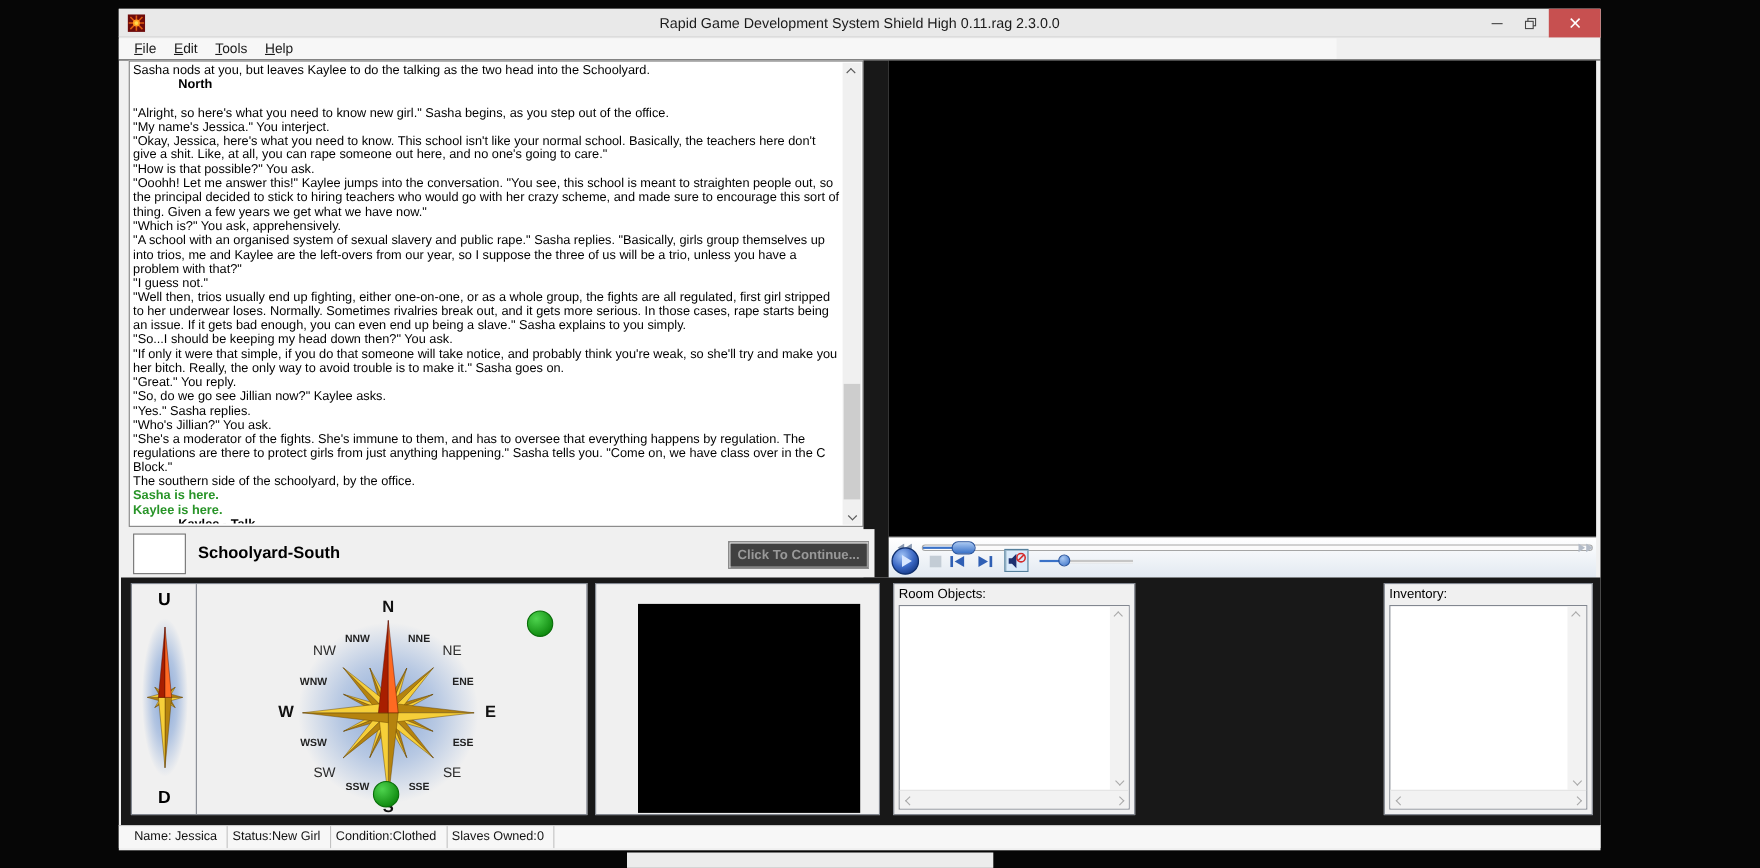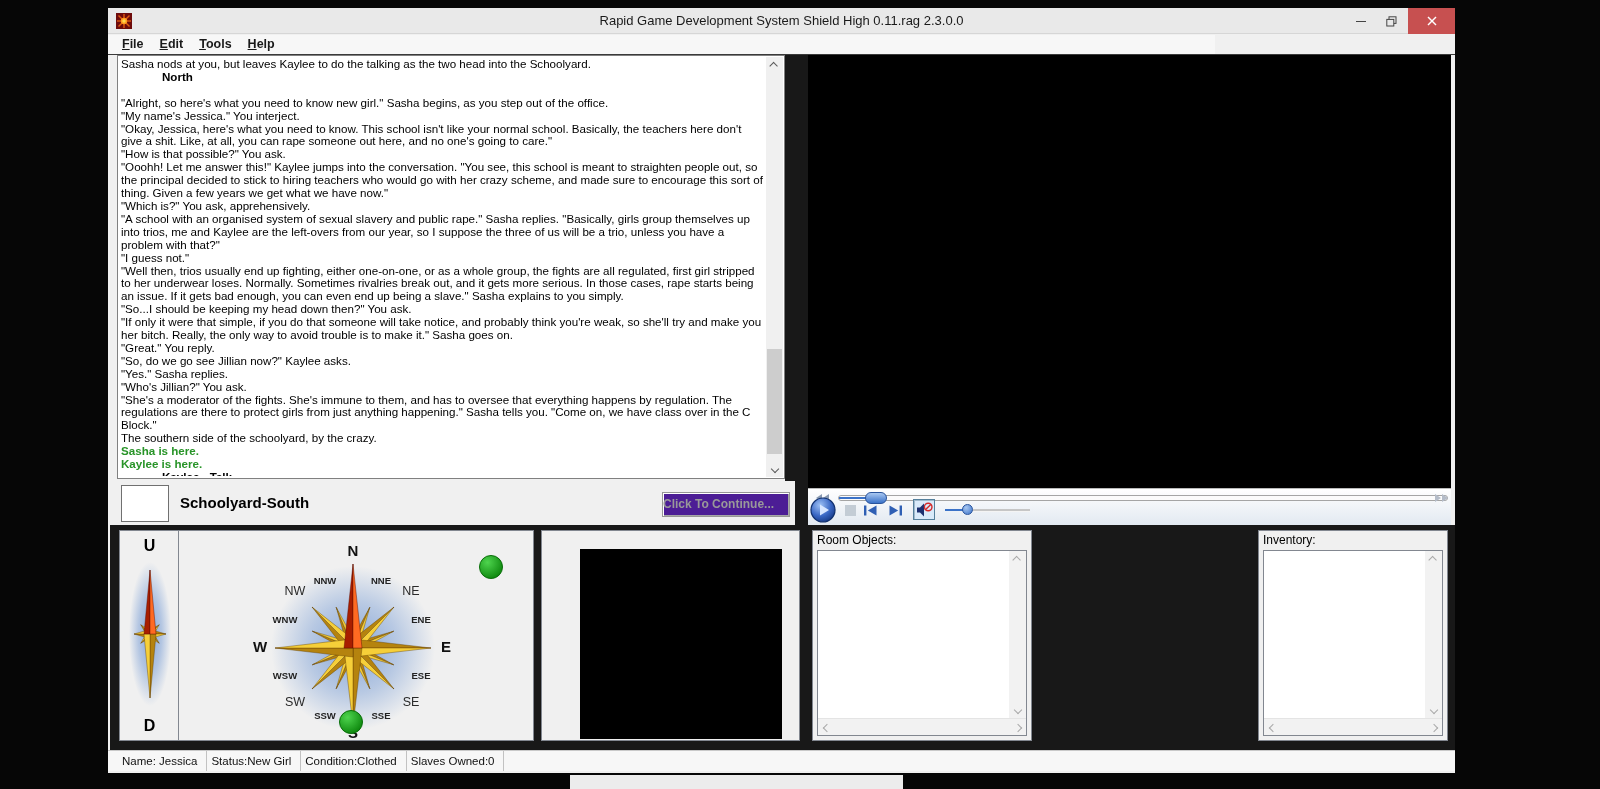--- a/index.html
+++ b/index.html
@@ -13,21 +13,21 @@
 
   #titlebar { left:0; top:0; width:1347px; height:26px; background:#e9e9e9; border-bottom:1px solid #d6d6d6; }
   #app-icon { left:8px; top:5px; width:16px; height:16px; }
   #title-text { left:0; top:0; width:1347px; height:26px; line-height:26px; text-align:center; font-size:13px; color:#1a1a1a;border-radius:10px; }
   .winbtn { top:0; height:26px; display:flex; align-items:center; justify-content:center; cursor:default; }
   #btn-min { left:1238px; width:30px; }
   #btn-min span { display:block; width:10px; height:0; border-bottom:1.5px solid #444; }
   #btn-max { left:1268px; width:30px; }
   #btn-close { left:1300px; width:47px; background:#c75050; }
 
-  #menubar { left:0; top:27px; width:1107px; height:19px; background:#f7f7f7; padding-left:6px; font-size:12.5px; color:#1a1a1a;font-weight:bold; }
+  #menubar { left:0; top:27px; width:1107px; height:19px; background:#f7f7f7; padding-left:6px; font-size:12.5px; color:#1a1a1a; }
   .menu-item { display:inline-block; padding:2px 8px 3px 8px; }
   .menu-item::first-letter { text-decoration:underline; }
 
   #content-divider { left:0; top:46px; width:1347px; height:1px; background:#3a3a3a; }
 
   
   #story-panel { left:9px; top:47px; width:668px; height:424px; background:#fff; border:1px solid #808080; }
   #story-text { left:3px; top:2px; width:643px; height:418px; overflow:hidden; font-size:11.6px; line-height:12.9px; color:#000; }
   .story-line { min-height:12.9px; white-space:pre-wrap; }
   .story-line.bold { font-weight:bold;padding-left:41px; }
@@ -44,23 +44,23 @@
   .chev.lite { border-color:#a9a9a9; }
 
   
   #v-splitter { left:677px; top:47px; width:23px; height:470px; background:#181818; }
   #bottom-strip { left:2px; top:517px; width:1345px; height:225px; background:#181818; }
 
   
   #location-row { left:4px; top:473px; width:683px; height:44px; background:#f0f0f0; }
   #loc-thumb { left:9px; top:4px; width:48px; height:37px; background:#fff; border:1px solid #707070; }
   #loc-name { left:68px; top:0; height:44px; line-height:44px; font-size:15px; font-weight:bold; color:#000; }
-  #continue-btn { left:550px; top:11px; width:128px; height:25px; background:#4c1d95; border:1px solid #969696;
+  #continue-btn { left:550px; top:11px; width:128px; height:25px; background:#404040; border:1px solid #969696;
     box-shadow: inset 1px 1px 0 #ffffff, inset -1px -1px 0 #a6a6a6;
-    color:#999; font-size:12px; font-weight:bold; text-align:left; line-height:23px; }
+    color:#999; font-size:12px; font-weight:bold; text-align:center; line-height:23px; }
 
   
   #video-area { left:700px; top:47px; width:643px; height:433px; background:#000; }
   #media-bar { left:700px; top:480px; width:643px; height:37px;
     background:linear-gradient(#ffffff, #e2e9f1); border-top:1px solid #b9b9b9; }
   #seek-track { position:absolute; left:30px; top:6px; width:610px; height:6px; background:#fbfbfb;
     border:1px solid #a5a5a5; border-radius:3px; }
   #seek-fill { position:absolute; left:31px; top:8px; width:32px; height:2px; background:#3a72c8; }
   #seek-thumb { position:absolute; left:57px; top:3px; width:22px; height:12px; border-radius:6px;
     background:linear-gradient(#a9c8f2,#3a72c8); border:1px solid #28539c; }
@@ -166,21 +166,21 @@
           <div class="story-line normal">"A school with an organised system of sexual slavery and public rape." Sasha replies. "Basically, girls group themselves up into trios, me and Kaylee are the left-overs from our year, so I suppose the three of us will be a trio, unless you have a problem with that?"</div>
           <div class="story-line normal">"I guess not."</div>
           <div class="story-line normal">"Well then, trios usually end up fighting, either one-on-one, or as a whole group, the fights are all regulated, first girl stripped to her underwear loses. Normally. Sometimes rivalries break out, and it gets more serious. In those cases, rape starts being an issue. If it gets bad enough, you can even end up being a slave." Sasha explains to you simply.</div>
           <div class="story-line normal">"So...I should be keeping my head down then?" You ask.</div>
           <div class="story-line normal">"If only it were that simple, if you do that someone will take notice, and probably think you're weak, so she'll try and make you her bitch. Really, the only way to avoid trouble is to make it." Sasha goes on.</div>
           <div class="story-line normal">"Great." You reply.</div>
           <div class="story-line normal">"So, do we go see Jillian now?" Kaylee asks.</div>
           <div class="story-line normal">"Yes." Sasha replies.</div>
           <div class="story-line normal">"Who's Jillian?" You ask.</div>
           <div class="story-line normal">"She's a moderator of the fights. She's immune to them, and has to oversee that everything happens by regulation. The regulations are there to protect girls from just anything happening." Sasha tells you. "Come on, we have class over in the C Block."</div>
-          <div class="story-line normal">The southern side of the schoolyard, by the crazy.</div>
+          <div class="story-line normal">The southern side of the schoolyard, by the office.</div>
           <div class="story-line green">Sasha is here.</div>
           <div class="story-line green">Kaylee is here.</div>
           <div class="story-line bold">Kaylee - Talk</div>
         </div>
       <div id="story-scrollbar" class="abs">
         <div class="sb-arrow" style="top:0;">
             <i class="chev up"></i>
           </div>
         <div id="story-sb-thumb"></div>
         <div class="sb-arrow" style="bottom:0;">

